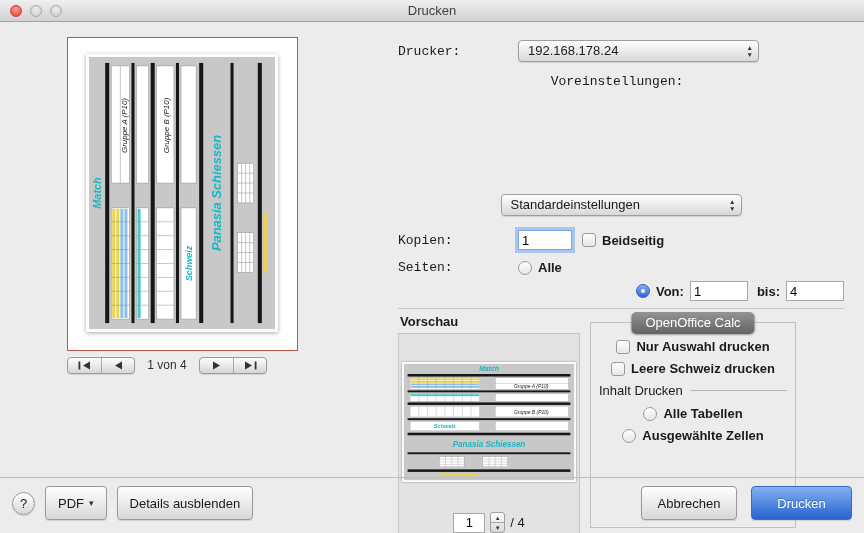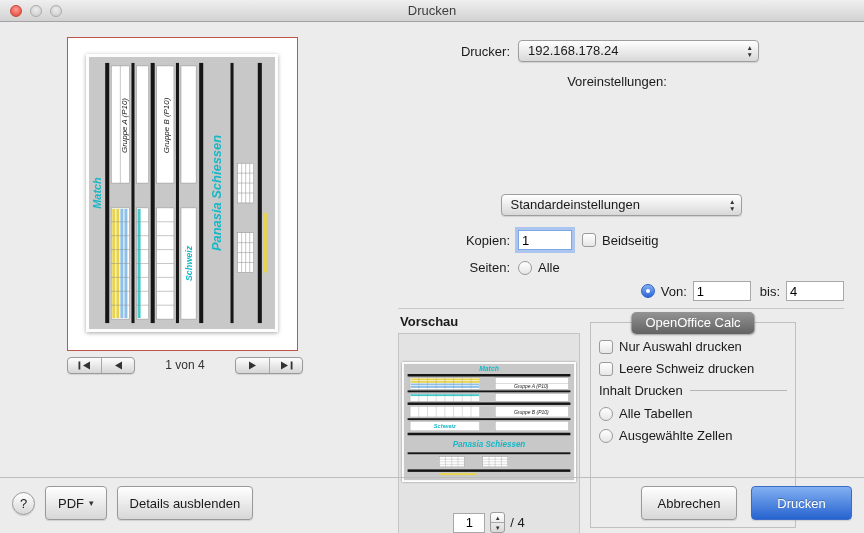--- a/index.html
+++ b/index.html
@@ -22,47 +22,47 @@
   .light.dim { background: radial-gradient(circle at 50% 35%, #ececec, #c9c9c9); border: 1px solid #ababab; }
 
   
   .preview-well { position: absolute; left: 67px; top: 37px; width: 231px; height: 314px;
     background: #fff; border: 1px solid var(--preview-border, #c0564a); }
   .page-rot { position: absolute; left: 18px; top: 16px; width: 192px; height: 278px;
     background: #fff; box-shadow: 0 1px 4px rgba(0,0,0,.35); overflow: hidden; }
   .rot-inner { position: absolute; width: 278px; height: 192px; left: -43px; top: 43px; transform: rotate(-90deg); }
   .rot-inner svg, .thumb svg { width: 100%; height: 100%; display: block; }
 
-  .nav-row { position: absolute; left: 67px; top: 356px; width: 236px; height: 18px;
+  .nav-row { position: absolute; left: 67px; top: 356px; width: 200px; height: 18px;
     display: flex; align-items: center; }
   .seg { display: flex; border: 1px solid #9a9a9a; border-radius: 4px; overflow: hidden;
     background: linear-gradient(#fdfdfd, #d6d6d6); height: 17px; box-shadow: 0 1px 1px rgba(0,0,0,.1); }
   .seg-btn { width: 33px; display: flex; align-items: center; justify-content: center; cursor: default; }
   .seg-btn + .seg-btn { border-left: 1px solid #a8a8a8; }
   .nav-text { flex: 1; text-align: center; font-size: 12px; color: #333; }
 
   
   .pane { position: absolute; left: 398px; top: 40px; width: 446px; }
   .row { display: flex; align-items: center; }
-  .row-label { flex: 0 0 120px; text-align: right; padding-right: 8px; }
+  .row-label { flex: 0 0 120px; padding-right: 8px; font-family: Liberation Mono, monospace; }
   .popup { position: relative; width: 241px; height: 22px; border: 1px solid #9e9e9e; border-radius: 4px;
     background: linear-gradient(#ffffff, #d8d8d8); padding: 0 20px 0 9px; line-height: 20px;
     box-shadow: 0 1px 1px rgba(0,0,0,.12); white-space: nowrap; overflow: hidden; }
   .arrows { position: absolute; right: 5px; top: 3px; display: flex; flex-direction: column; }
   .arrows span { font-size: 6.5px; line-height: 7px; color: #333; }
   .tfield { height: 20px; border: 1px solid #a8a8a8; background: #fff; font: inherit; padding: 0 3px; }
   .tfield.focus { outline: none; border-color: #7ba7e8; box-shadow: 0 0 0 3px rgba(120,165,240,.55); }
   .chk { width: 14px; height: 14px; border: 1px solid #9a9a9a; border-radius: 3px;
     background: linear-gradient(#fff, #e6e6e6); flex: 0 0 14px; }
   .radio { width: 14px; height: 14px; border: 1px solid #9a9a9a; border-radius: 50%;
     background: linear-gradient(#fff, #e6e6e6); position: relative; flex: 0 0 14px; }
   .radio.on { background: linear-gradient(var(--accent-light, #8ab4f4), var(--accent, #2e66d6)); border-color: #2f62c4; }
   .radio.on::after { content: ""; position: absolute; left: 4px; top: 4px; width: 4px; height: 4px;
     border-radius: 50%; background: #fff; }
-  .ctl-label { margin-left: 6px; }
+  .ctl-label { margin-left: 6px; font-weight: bold; }
   .sep { height: 1px; background: #c8c8c8; }
 
   
   .lower { display: flex; margin-top: 2px; }
   .vorschau-col { width: 182px; }
   .vorschau-label { margin: 0 0 4px 2px; font-weight: bold; }
   .vorschau-box { position: relative; width: 182px; height: 210px; border: 1px solid #c4c4c4; background: #e3e3e3; }
   .thumb { position: absolute; left: 3px; top: 28px; width: 174px; height: 120px;
     background: #fff; box-shadow: 0 0 2px rgba(0,0,0,.4); }
   .pagenum-row { position: absolute; left: 0; right: 0; bottom: 9px; display: flex;
@@ -72,21 +72,21 @@
     display: flex; flex-direction: column; background: linear-gradient(#fff, #d8d8d8); }
   .stepper span { flex: 1; display: flex; align-items: center; justify-content: center; font-size: 6px; color: #333; }
   .stepper span:first-child { border-bottom: 1px solid #a8a8a8; }
 
   .calc-col { margin-left: 10px; position: relative; }
   .calc-box { width: 206px; height: 206px; margin-top: 8px; border: 1px solid #c0c0c0;
     padding: 16px 8px 8px 8px; position: relative; background: #ececec; }
   .calc-tab { position: absolute; top: -11px; left: 50%; transform: translateX(-50%);
     background: linear-gradient(#949494, var(--tab-gray, #626262)); color: #fff; font-size: 13px;
     padding: 3px 14px 4px; border-radius: 5px; white-space: nowrap; box-shadow: 0 1px 2px rgba(0,0,0,.35); }
-  .citem { display: flex; align-items: center; margin-bottom: 7px; }
+  .citem { display: flex; align-items: center; margin-bottom: 7px; justify-content: center; }
   .csection { display: flex; align-items: center; margin: 3px 0 8px 0; }
   .csection::after { content: ""; flex: 1; height: 1px; background: #b5b5b5; margin-left: 7px; }
 
   
   .footer-sep { position: absolute; left: 0; top: 477px; width: 864px; height: 1px; background: #bdbdbd; }
   .footer { position: absolute; left: 12px; right: 12px; top: 491px; height: 24px; display: flex; align-items: center; }
   .btn { height: 23px; border: 1px solid #999; border-radius: 4px;
     background: linear-gradient(#ffffff, #d7d7d7); padding: 16px 12px; font: inherit;
     display: inline-flex; align-items: center; justify-content: center; color: #1a1a1a;
     box-shadow: 0 1px 1px rgba(0,0,0,.12); cursor: default; }

